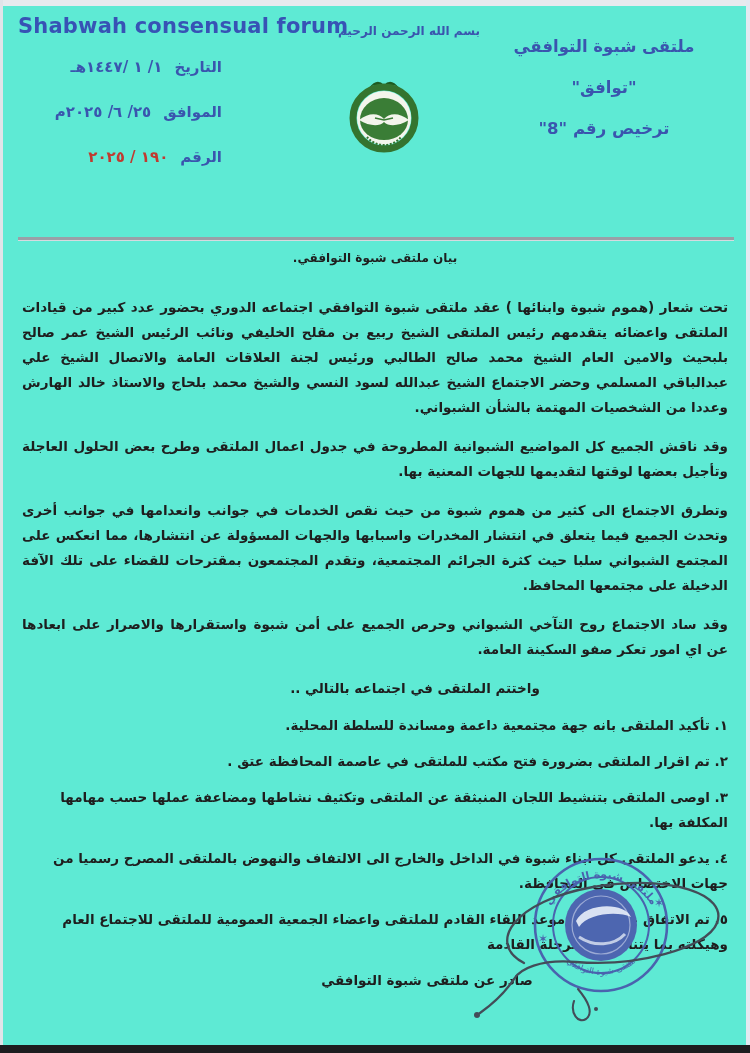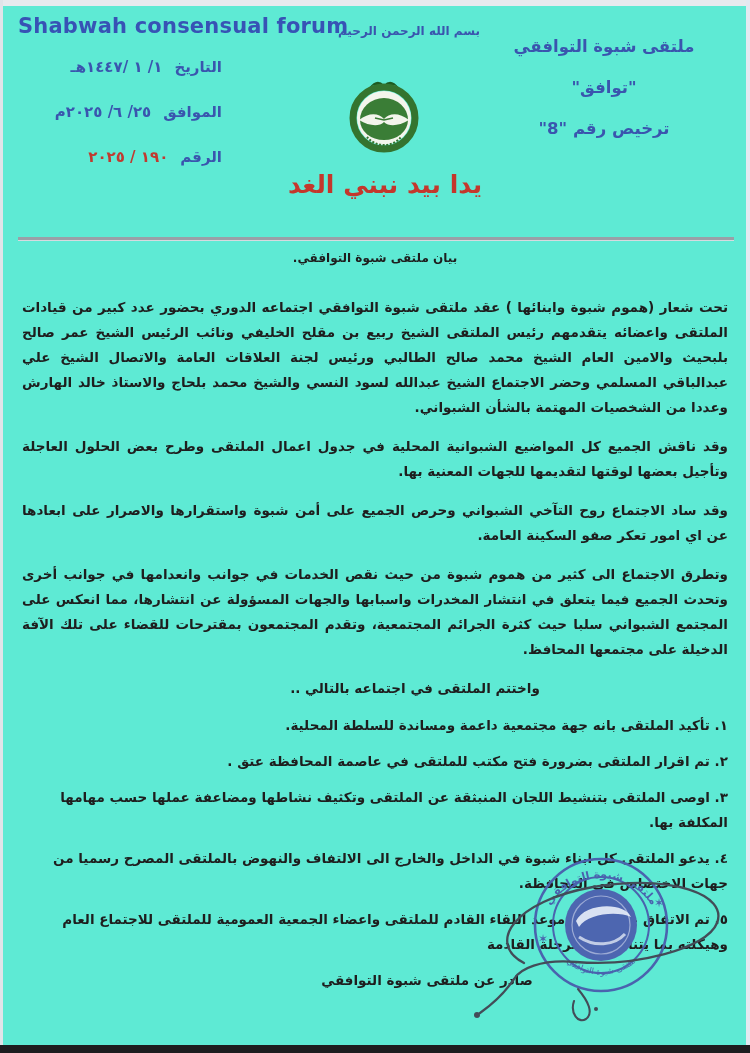--- a/index.html
+++ b/index.html
@@ -75,36 +75,35 @@
 
       <path d="M13 44 A24 20 0 0 0 61 44 A24 22 0 0 0 13 44 Z" fill="#3a7d36"></path>
 
       <path d="M12 44 C22 36 32 37 37 43 C42 37 52 36 62 44 C52 50 42 51 37 46 C32 51 22 50 12 44 Z" fill="#f3f5ec"></path>
       <path d="M28 42 L37 44 L46 42" stroke="#3a7d36" stroke-width="1.6" fill="none"></path>
 
       <path d="M20 61 A22 22 0 0 0 54 61" fill="none" stroke="#34742f" stroke-width="2" stroke-dasharray="2 1.6"></path>
     </svg>
   </div>
 
-  <div class="slogan">يدا بيد نبني الغد</div>
 
   <div class="org-block">
     <div>ملتقى شبوة التوافقي</div>
     <div>"توافق"</div>
     <div>ترخيص رقم "8"</div>
   </div>
 
   <div class="rule"></div>
 
   <div class="doc-body">
     <div class="stmt-title">بيان ملتقى شبوة التوافقي.</div>
     <p>تحت شعار (هموم شبوة وابنائها )  عقد ملتقى شبوة التوافقي اجتماعه الدوري بحضور عدد كبير من  قيادات الملتقى واعضائه يتقدمهم رئيس الملتقى الشيخ ربيع بن مقلح الخليفي ونائب الرئيس الشيخ عمر صالح بلبحيث والامين العام الشيخ محمد صالح الطالبي ورئيس لجنة العلاقات العامة والاتصال الشيخ علي عبدالباقي المسلمي وحضر الاجتماع الشيخ عبدالله لسود النسي والشيخ محمد بلحاج والاستاذ خالد الهارش وعددا من الشخصيات المهتمة بالشأن الشبواني.</p>
-    <p>وقد ناقش الجميع كل المواضيع الشبوانية المحلية في جدول اعمال الملتقى وطرح بعض الحلول العاجلة وتأجيل بعضها لوقتها لتقديمها للجهات المعنية بها.</p>
+    <p>وقد ناقش الجميع كل المواضيع الشبوانية المطروحة في جدول اعمال الملتقى وطرح بعض الحلول العاجلة وتأجيل بعضها لوقتها لتقديمها للجهات المعنية بها.</p>
+    <p>وتطرق الاجتماع الى كثير من هموم شبوة من حيث نقص الخدمات في جوانب وانعدامها في جوانب أخرى وتحدث الجميع فيما يتعلق في انتشار المخدرات واسبابها والجهات المسؤولة عن انتشارها، مما انعكس على المجتمع الشبواني سلبا حيث كثرة الجرائم المجتمعية، وتقدم المجتمعون بمقترحات للقضاء على تلك الآفة الدخيلة على مجتمعها المحافظ.</p>
     <p>وقد ساد الاجتماع روح التآخي الشبواني وحرص الجميع على أمن شبوة واستقرارها والاصرار على ابعادها عن اي امور تعكر صفو السكينة العامة.</p>
-    <p>وتطرق الاجتماع الى كثير من هموم شبوة من حيث نقص الخدمات في جوانب وانعدامها في جوانب أخرى وتحدث الجميع فيما يتعلق في انتشار المخدرات واسبابها والجهات المسؤولة عن انتشارها، مما انعكس على المجتمع الشبواني سلبا حيث كثرة الجرائم المجتمعية، وتقدم المجتمعون بمقترحات للقضاء على تلك الآفة الدخيلة على مجتمعها المحافظ.</p>
     <div class="closing-line">واختتم الملتقى في اجتماعه بالتالي ..</div>
     <div class="list-item">١. تأكيد الملتقى بانه جهة مجتمعية داعمة ومساندة للسلطة المحلية.</div>
     <div class="list-item">٢. تم اقرار الملتقى بضرورة فتح مكتب للملتقى في عاصمة المحافظة عتق .</div>
     <div class="list-item">٣. اوصى الملتقى بتنشيط اللجان المنبثقة عن الملتقى وتكثيف نشاطها ومضاعفة عملها حسب مهامها المكلفة بها.</div>
     <div class="list-item">٤. يدعو الملتقى كل ابناء شبوة في الداخل والخارج الى الالتفاف والنهوض بالملتقى المصرح رسميا من جهات الاختصاص في المحافظة.</div>
     <div class="list-item">٥. تم الاتفاق على تحديد موعد اللقاء القادم للملتقى واعضاء الجمعية العمومية للملتقى للاجتماع العام وهيكلته بما يتناسب بالمرحلة القادمة</div>
     <div class="issued-line">صادر عن ملتقى شبوة التوافقي</div>
   </div>
 
   <div class="stamp-wrap">

